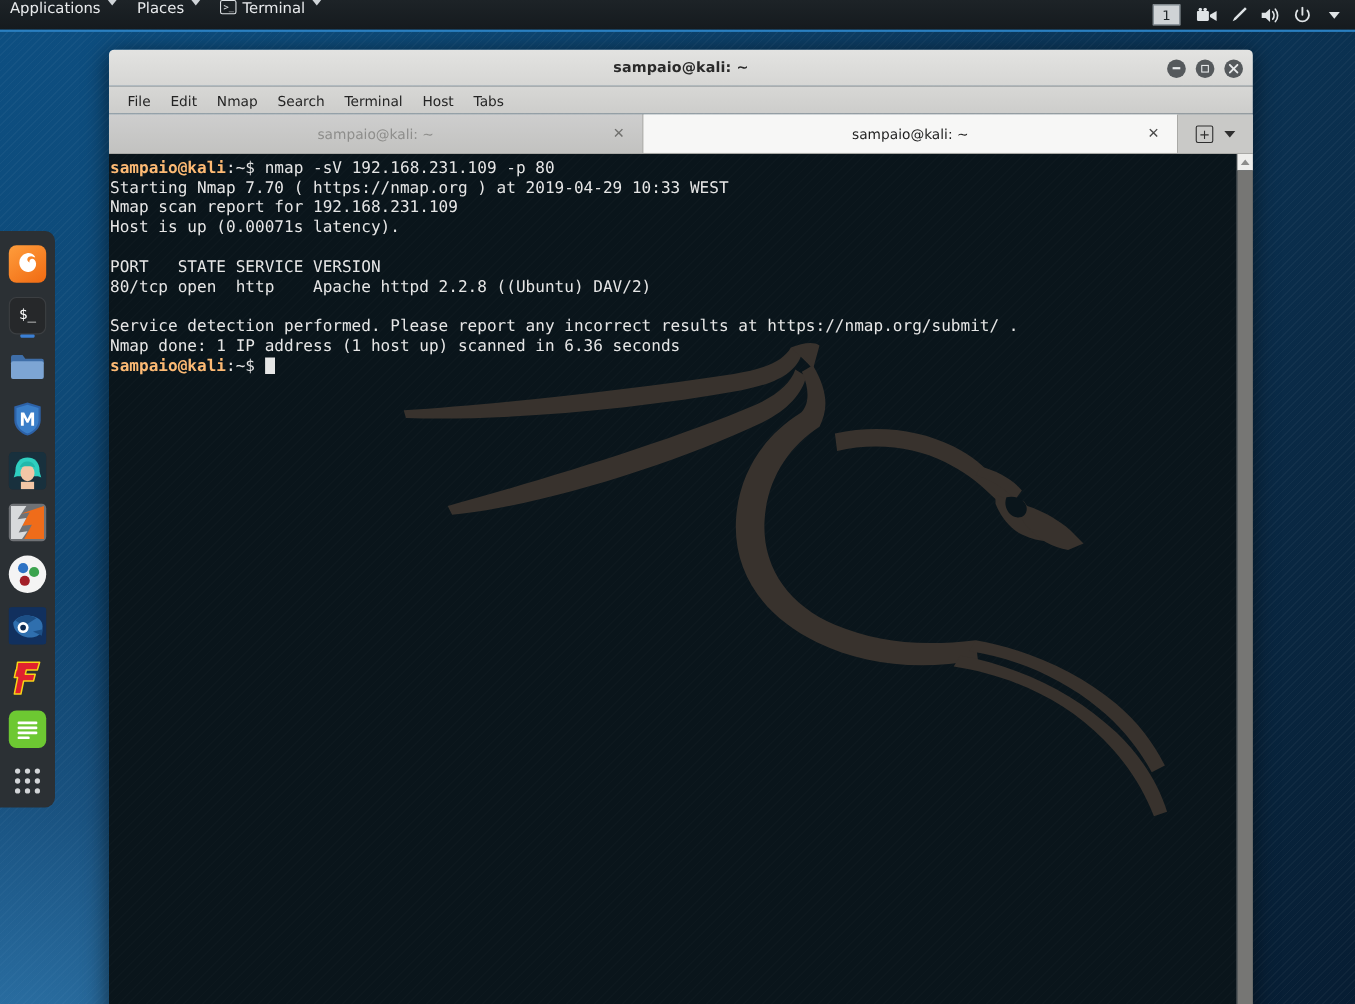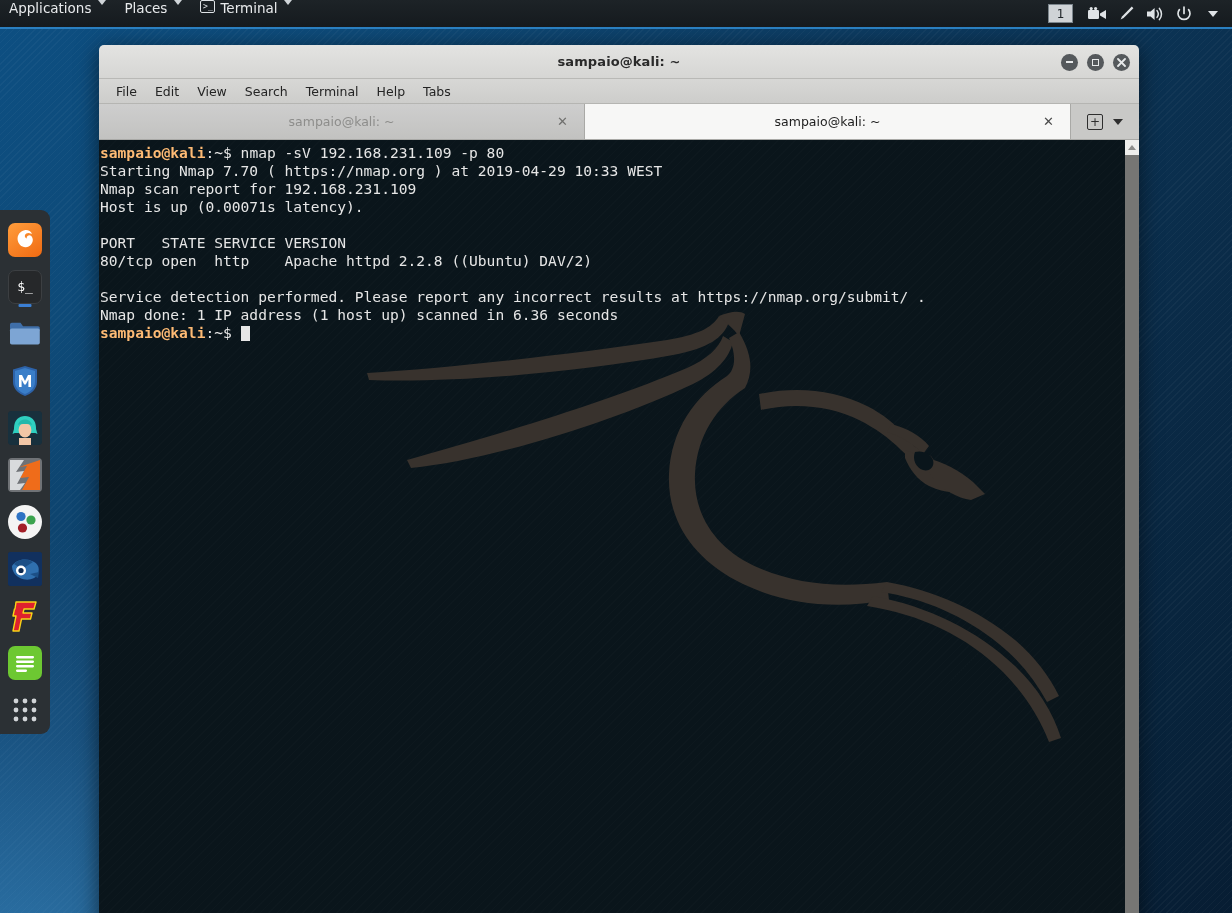--- a/index.html
+++ b/index.html
@@ -519,24 +519,24 @@
           <line x1="1" y1="1" x2="8" y2="8" stroke="#e7e9ea" stroke-width="1.8" stroke-linecap="round"></line>
           <line x1="8" y1="1" x2="1" y2="8" stroke="#e7e9ea" stroke-width="1.8" stroke-linecap="round"></line>
         </svg>
       </div>
     </div>
   </div>
 
   <div id="menu-bar">
     <div class="menu-item">File</div>
     <div class="menu-item">Edit</div>
-    <div class="menu-item">View</div>
+    <div class="menu-item">Nmap</div>
     <div class="menu-item">Search</div>
     <div class="menu-item">Terminal</div>
-    <div class="menu-item">Help</div>
+    <div class="menu-item">Host</div>
     <div class="menu-item">Tabs</div>
   </div>
 
   <div id="tab-bar">
     <div class="tab inactive">
       <span>sampaio@kali: ~</span>
       <span class="tab-close">✕</span>
     </div>
     <div class="tab active">
       <span>sampaio@kali: ~</span>

